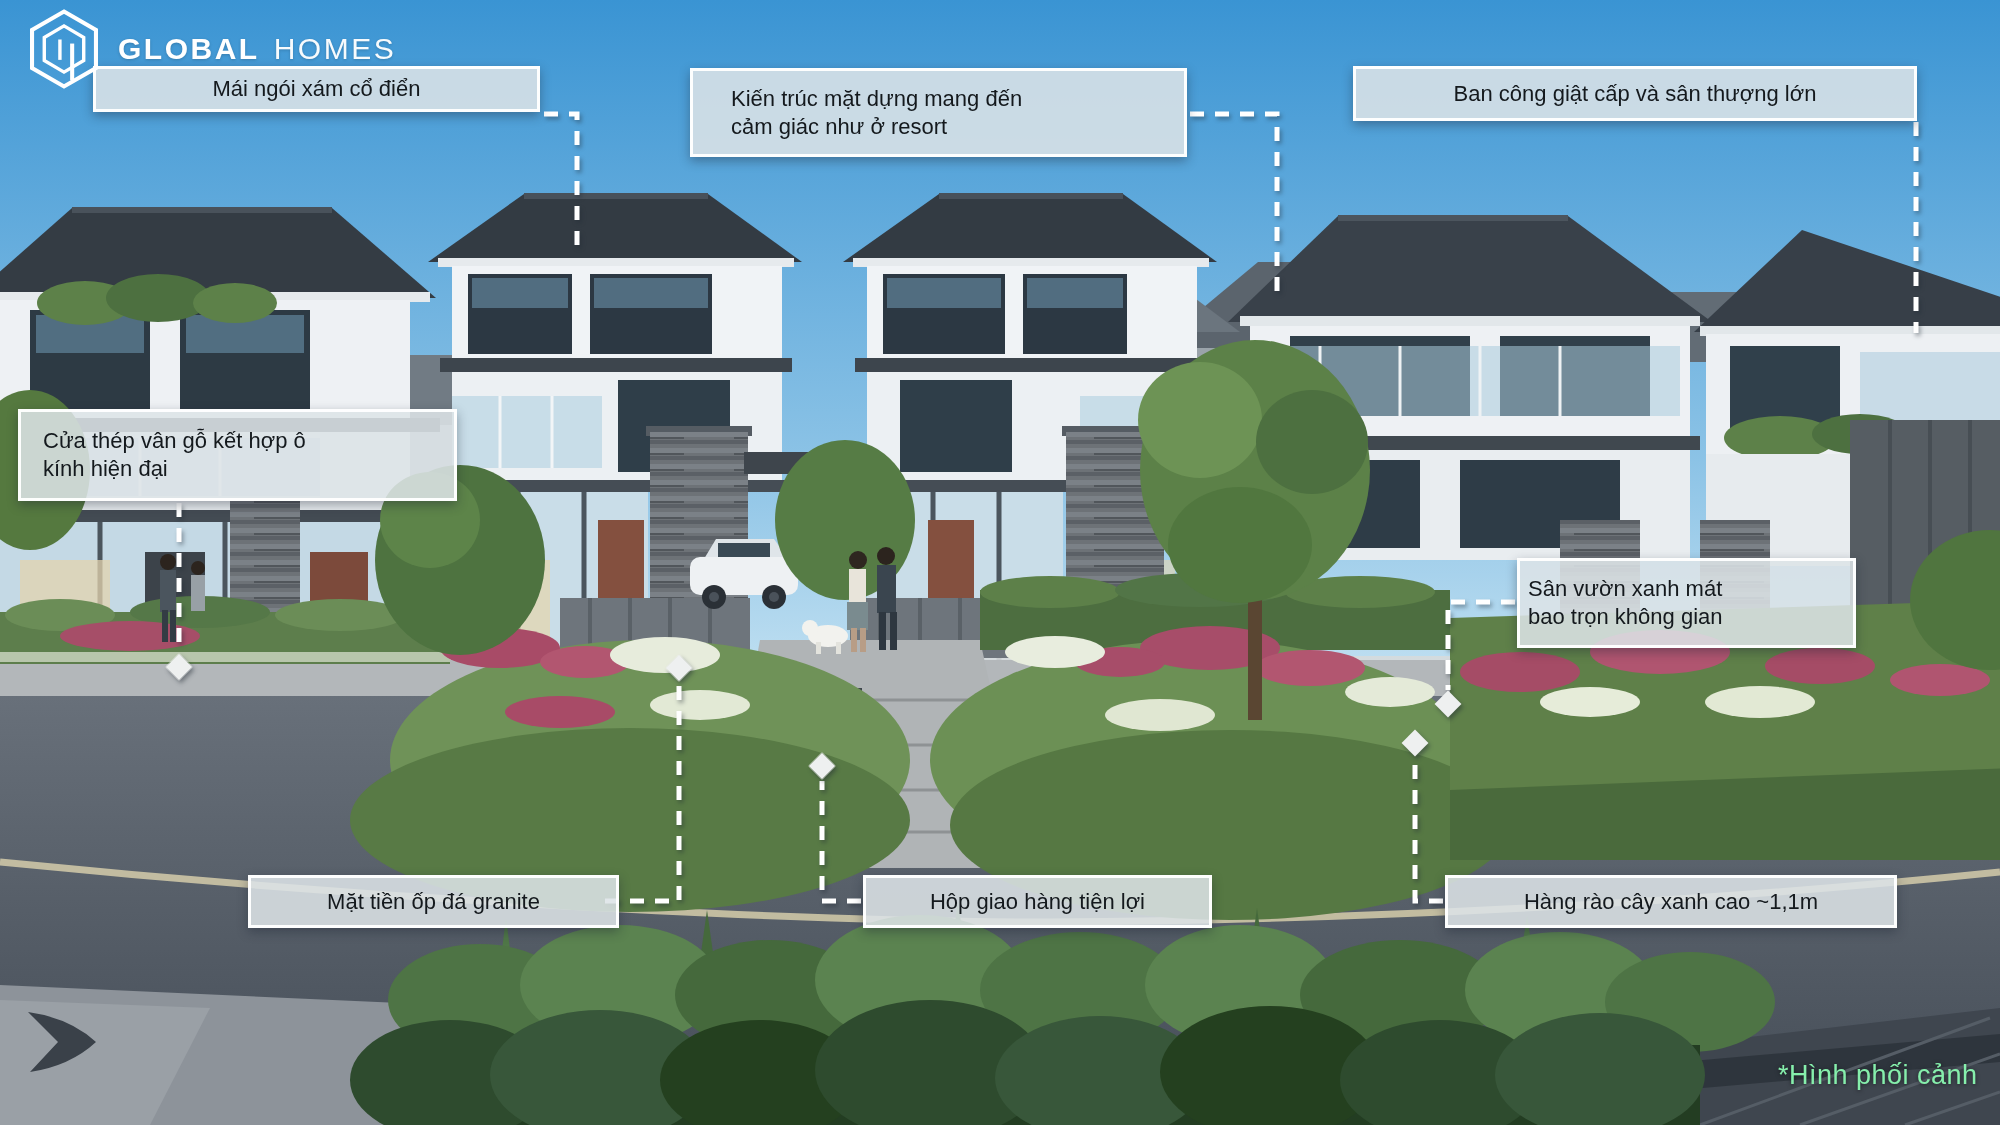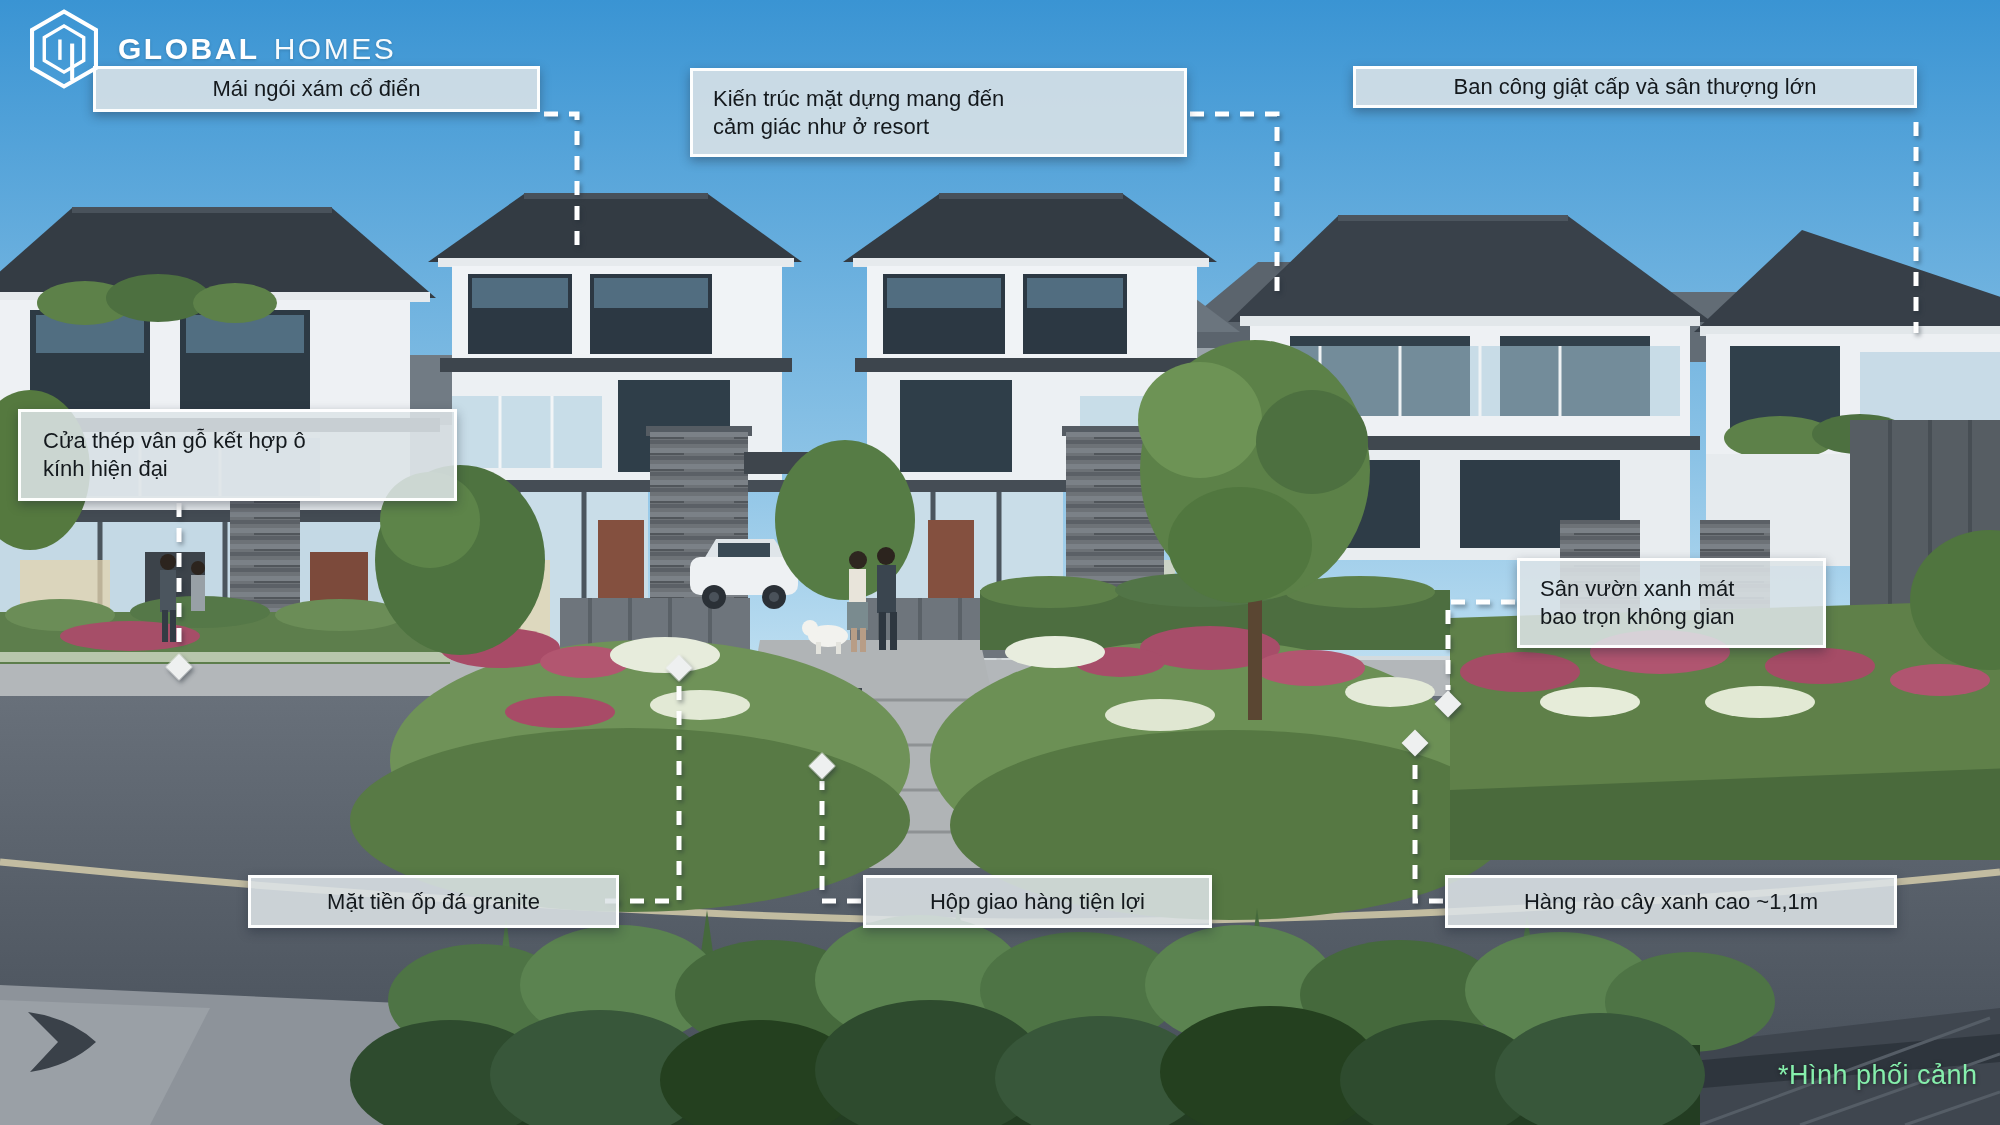--- a/index.html
+++ b/index.html
@@ -341,35 +341,35 @@
       <rect x="-9.5" y="-9.5" width="19" height="19" transform="translate(679,668) rotate(45)"></rect>
       <rect x="-9.5" y="-9.5" width="19" height="19" transform="translate(822,766) rotate(45)"></rect>
       <rect x="-9.5" y="-9.5" width="19" height="19" transform="translate(1415,743) rotate(45)"></rect>
     </g>
   </svg>
 
   <div class="callout center" style="left:93px;top:66px;width:447px;height:46px">
     <span>Mái ngói xám cổ điển</span>
   </div>
 
-  <div class="callout" style="left:690px;top:68px;width:497px;height:89px;padding-left:20px">
+  <div class="callout" style="left:690px;top:68px;width:497px;height:89px;padding-left:38px">
     <span>Kiến trúc mặt dựng mang đến
 cảm giác như ở resort</span>
   </div>
 
-  <div class="callout center" style="left:1353px;top:66px;width:564px;height:42px">
+  <div class="callout center" style="left:1353px;top:66px;width:564px;height:55px">
     <span>Ban công giật cấp và sân thượng lớn</span>
   </div>
 
   <div class="callout" style="left:18px;top:409px;width:439px;height:92px;padding-left:22px">
     <span>Cửa thép vân gỗ kết hợp ô
 kính hiện đại</span>
   </div>
 
-  <div class="callout" style="left:1517px;top:558px;width:309px;height:90px;padding-left:20px">
+  <div class="callout" style="left:1517px;top:558px;width:339px;height:90px;padding-left:8px">
     <span>Sân vườn xanh mát
 bao trọn không gian</span>
   </div>
 
   <div class="callout center" style="left:248px;top:875px;width:371px;height:53px">
     <span>Mặt tiền ốp đá granite</span>
   </div>
 
   <div class="callout center" style="left:863px;top:875px;width:349px;height:53px">
     <span>Hộp giao hàng tiện lợi</span>

